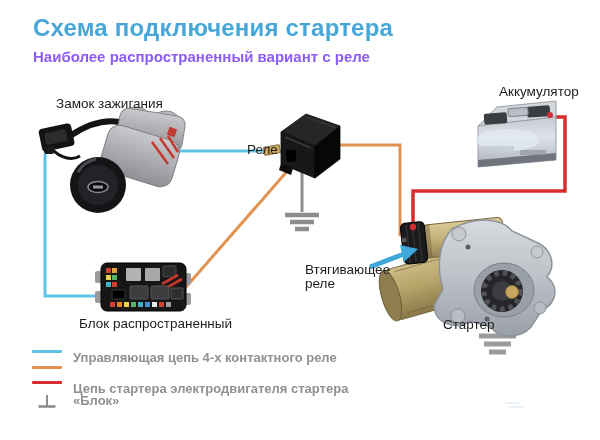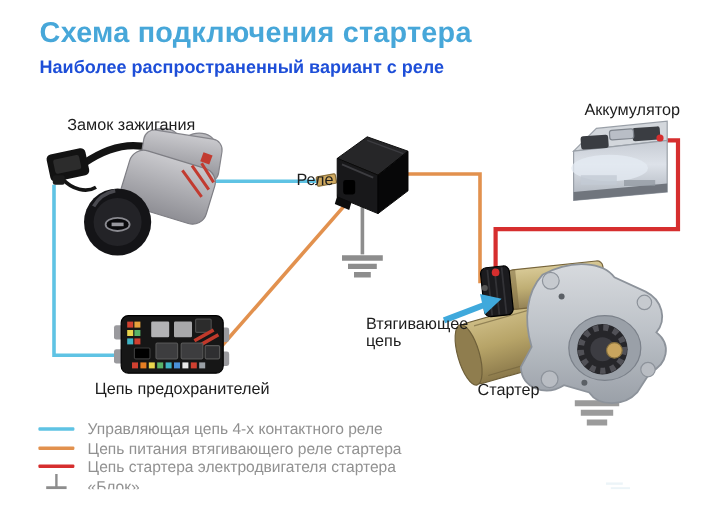--- a/index.html
+++ b/index.html
@@ -6,29 +6,29 @@
   .canvas{
     position:relative;width:600px;height:408px;background:#ffffff;overflow:hidden;
     font-family:"Liberation Sans", sans-serif;
   }
   .title{
     position:absolute;left:33px;top:14px;margin:0;
     font-size:24px;font-weight:bold;color:#47a7d9;letter-spacing:0.2px;
   }
   .subtitle{
     position:absolute;left:33px;top:48px;margin:0;
-    font-size:15px;font-weight:bold;color:#1d4ed8;
+    font-size:15px;font-weight:bold;color:#8b5cf6;
   }
   .scene{position:absolute;left:0;top:0;}
   .lbl{
     position:absolute;font-size:13.5px;color:#1d1d1d;line-height:14px;white-space:nowrap;
   }
   .lbl.wrap{white-space:normal;width:96px;}
   .legend{position:absolute;left:32px;top:349px;width:380px;}
-  .legend-row{position:absolute;left:0;display:flex;align-items:center;height:15px;}
+  .legend-row{position:absolute;left:0;display:flex;align-items:flex-start;height:15px;font-weight:bold;}
   .legend-swatch{width:30px;height:3px;border-radius:1px;margin-right:11px;flex:0 0 30px;}
   .sw-control{background:#5fc3e4;}
   .sw-solenoid{background:#e2914e;}
   .sw-motor{background:#d62e2e;}
   .legend-text{font-size:13px;color:#919191;}
   .legend-ground-slot{width:30px;margin-right:11px;flex:0 0 30px;display:flex;justify-content:center;}
   .watermark{position:absolute;left:503px;top:398px;width:28px;height:18px;opacity:0.4;}
   .watermark span{position:absolute;background:#cfe3ee;}
 </style>
 </head>
@@ -208,33 +208,32 @@
     </g>
 
     <g>
       <path d="M370,267 L404,254" stroke="#3fa9dc" stroke-width="5" fill="none"></path>
       <polygon points="400,245 418,249 404,262" fill="#3fa9dc"></polygon>
     </g>
   </svg>
 
   <div class="lbl" style="left:56px;top:97px">Замок зажигания</div>
   <div class="lbl" style="left:247px;top:143px">Реле</div>
-  <div class="lbl" style="left:487px;top:85px">Аккумулятор</div>
-  <div class="lbl" style="left:79px;top:317px">Цепь предохранителей</div>
-  <div class="lbl" style="left:398px;top:318px">Стартер</div>
-  <div class="lbl wrap" style="left:305px;top:263px">Втягивающее цепь</div>
+  <div class="lbl" style="left:499px;top:85px">Аккумулятор</div>
+  <div class="lbl" style="left:79px;top:317px">Блок распространенный</div>
+  <div class="lbl" style="left:443px;top:318px">Стартер</div>
+  <div class="lbl wrap" style="left:305px;top:263px">Втягивающее реле</div>
 
   <div class="legend">
     <div class="legend-row" style="top:1px">
       <span class="legend-swatch sw-control"></span>
       <span class="legend-text">Управляющая цепь 4-х контактного реле</span>
     </div>
     <div class="legend-row" style="top:16.5px">
       <span class="legend-swatch sw-solenoid"></span>
-      <span class="legend-text">Цепь питания втягивающего реле стартера</span>
     </div>
     <div class="legend-row" style="top:32px">
       <span class="legend-swatch sw-motor"></span>
       <span class="legend-text">Цепь стартера электродвигателя стартера</span>
     </div>
     <div class="legend-row" style="top:44px;height:24px">
       <span class="legend-ground-slot">
         <svg width="22" height="24" viewBox="0 0 22 24">
           <path d="M11,2 V13" stroke="#8d8d8d" stroke-width="2"></path>
           <path d="M2.5,13.5 H19.5" stroke="#8d8d8d" stroke-width="2.6"></path>

